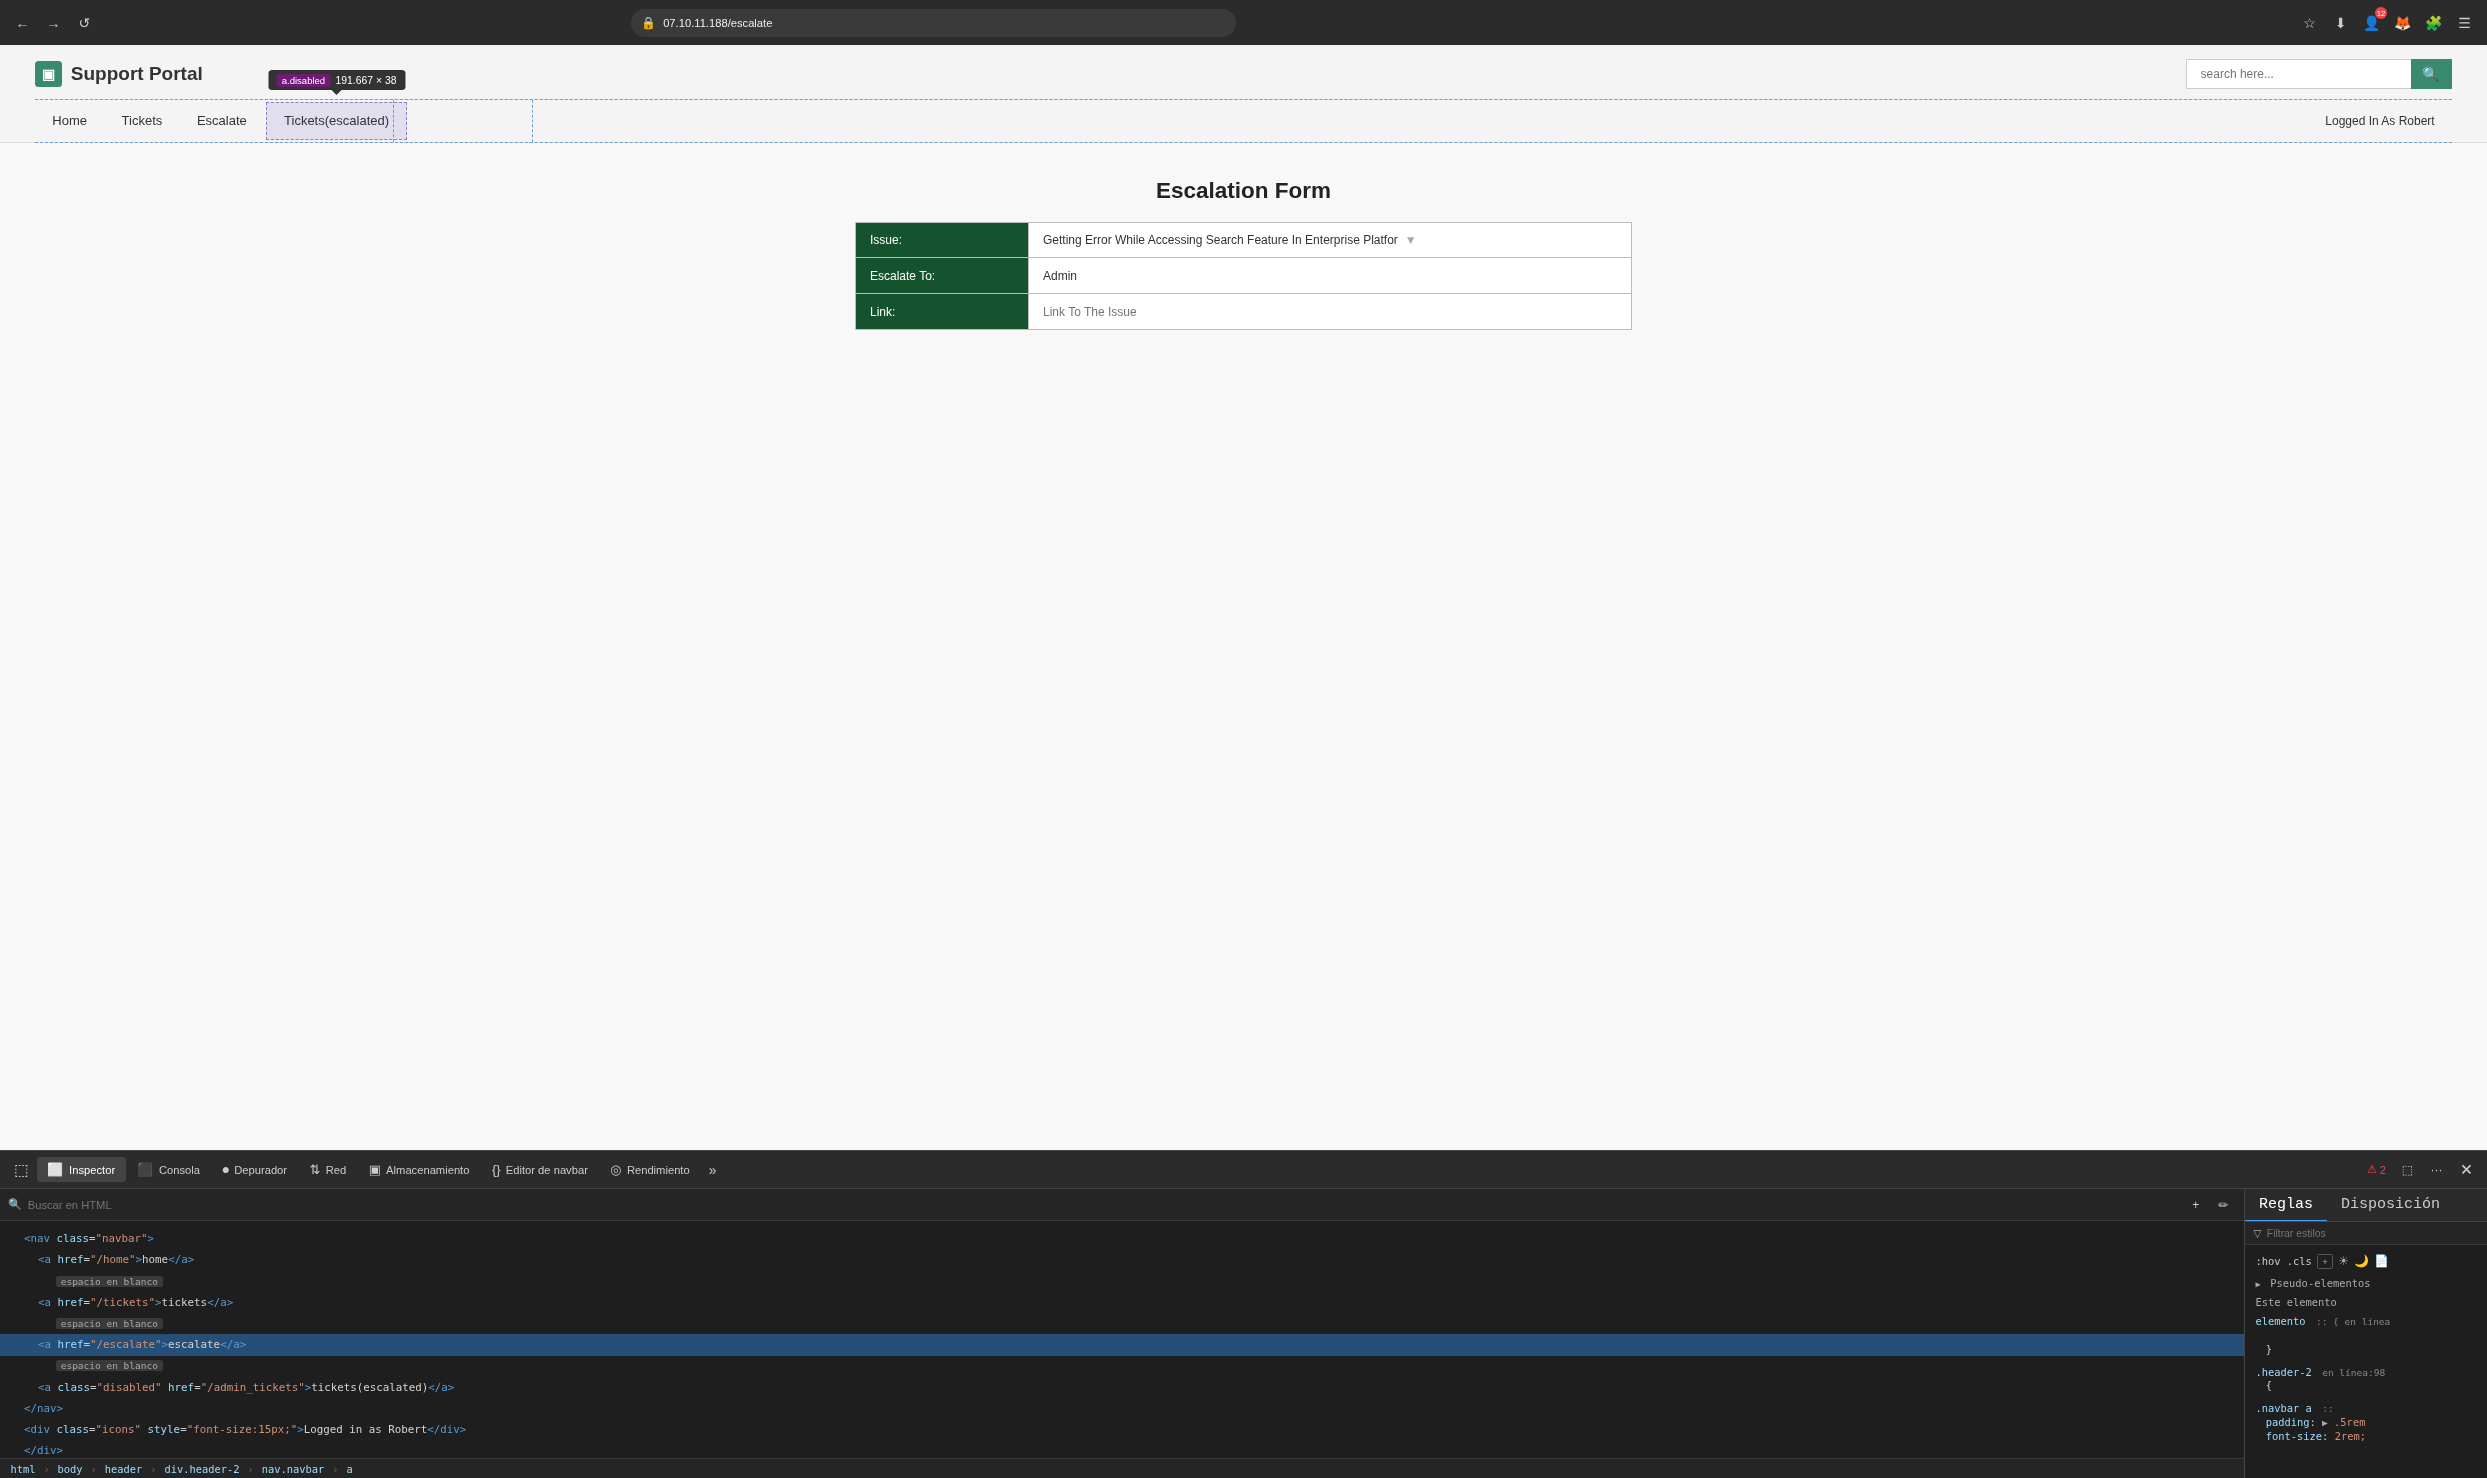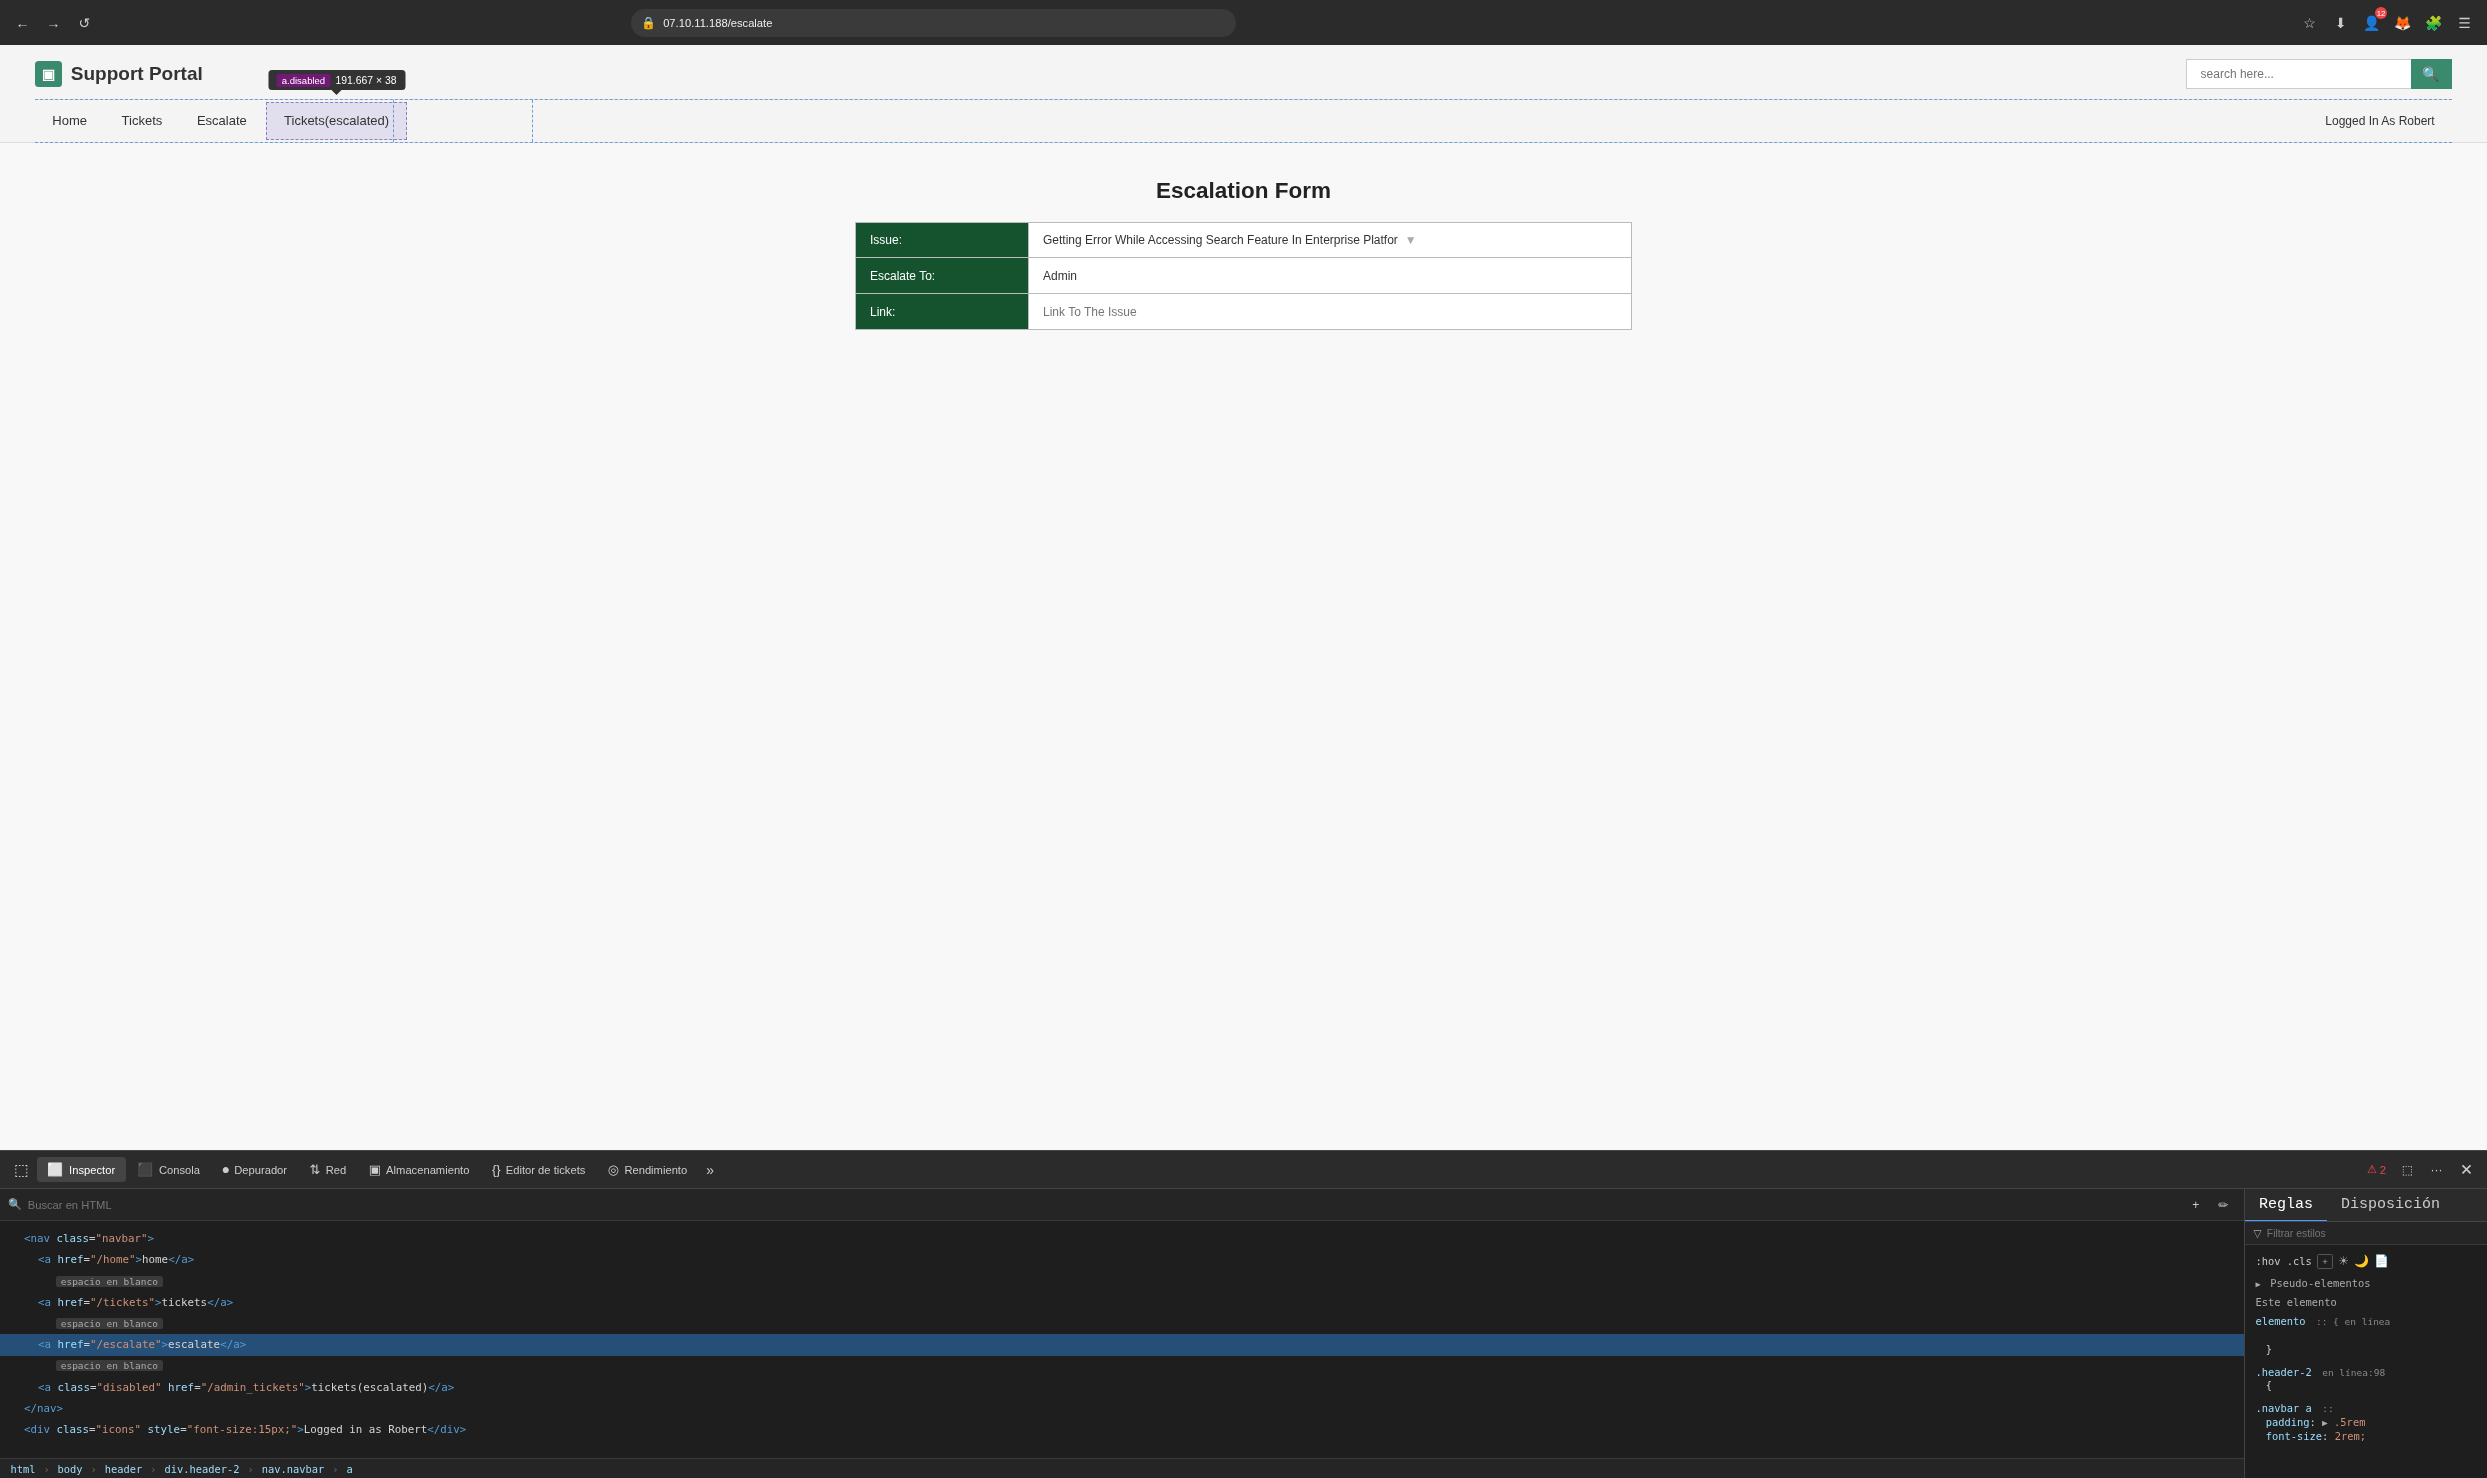--- a/index.html
+++ b/index.html
@@ -450,21 +450,21 @@
     <div class="devtool-tab">
       <span class="devtool-tab-icon">⇅</span>
       <span>Red</span>
     </div>
     <div class="devtool-tab">
       <span class="devtool-tab-icon">▣</span>
       <span>Almacenamiento</span>
     </div>
     <div class="devtool-tab">
       <span class="devtool-tab-icon">{}</span>
-      <span>Editor de tickets</span>
+      <span>Editor de navbar</span>
     </div>
     <div class="devtool-tab">
       <span class="devtool-tab-icon">◎</span>
       <span>Rendimiento</span>
     </div>
     <button class="dt-btn" style="font-size:14px;">»</button>
 
     <div class="devtools-toolbar-right">
       <div class="error-badge">
         <span style="color:#e44;">⚠</span>
@@ -521,20 +521,23 @@
         </div>
 
         <div class="html-line indent-1">
           <span class="tag">&lt;/</span><span class="tag">nav</span><span class="tag">&gt;</span>
         </div>
 
         <div class="html-line indent-1">
           <span class="tag">&lt;</span><span class="tag">div</span> <span class="attr-name">class</span>=<span class="attr-val">"icons"</span> <span class="attr-name">style</span>=<span class="attr-val">"font-size:15px;"</span><span class="tag">&gt;</span><span class="text-content">Logged in as Robert</span><span class="tag">&lt;/</span><span class="tag">div</span><span class="tag">&gt;</span>
         </div>
 
+        <div class="html-line indent-1">
+          <span class="tag">&lt;/</span><span class="tag">div</span><span class="tag">&gt;</span>
+        </div>
 
       </div>
 
       <div class="devtools-breadcrumb">
         <span class="bc-item">html</span>
         <span class="bc-sep">›</span>
         <span class="bc-item">body</span>
         <span class="bc-sep">›</span>
         <span class="bc-item">header</span>
         <span class="bc-sep">›</span>

